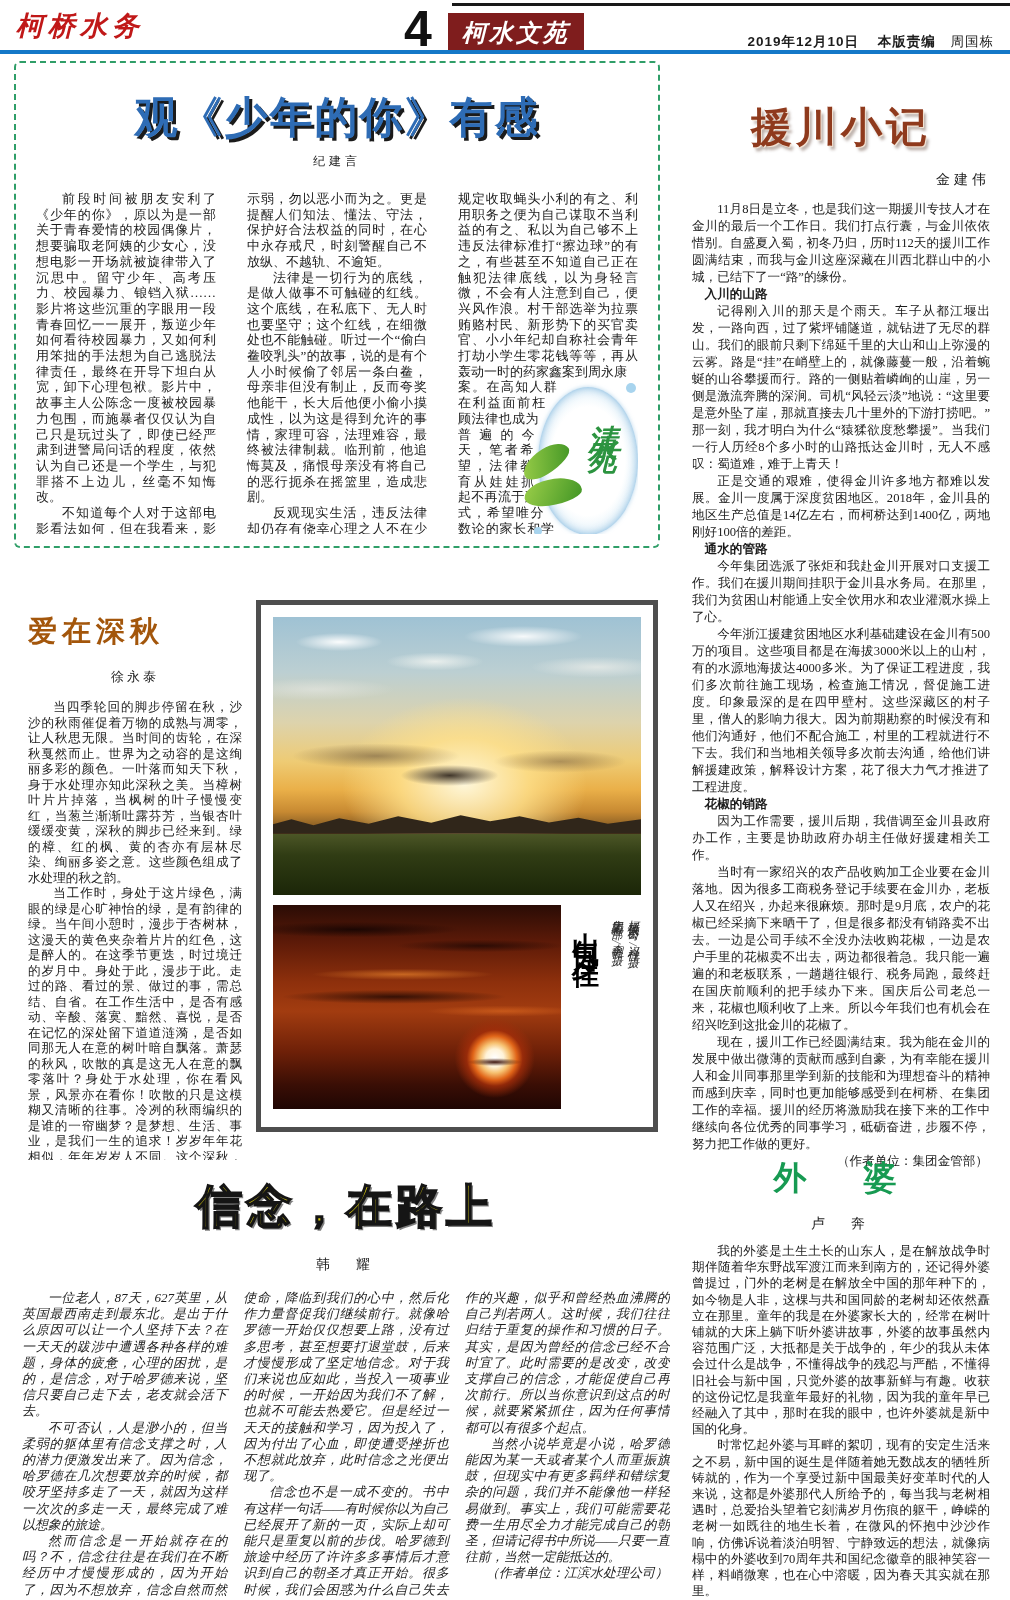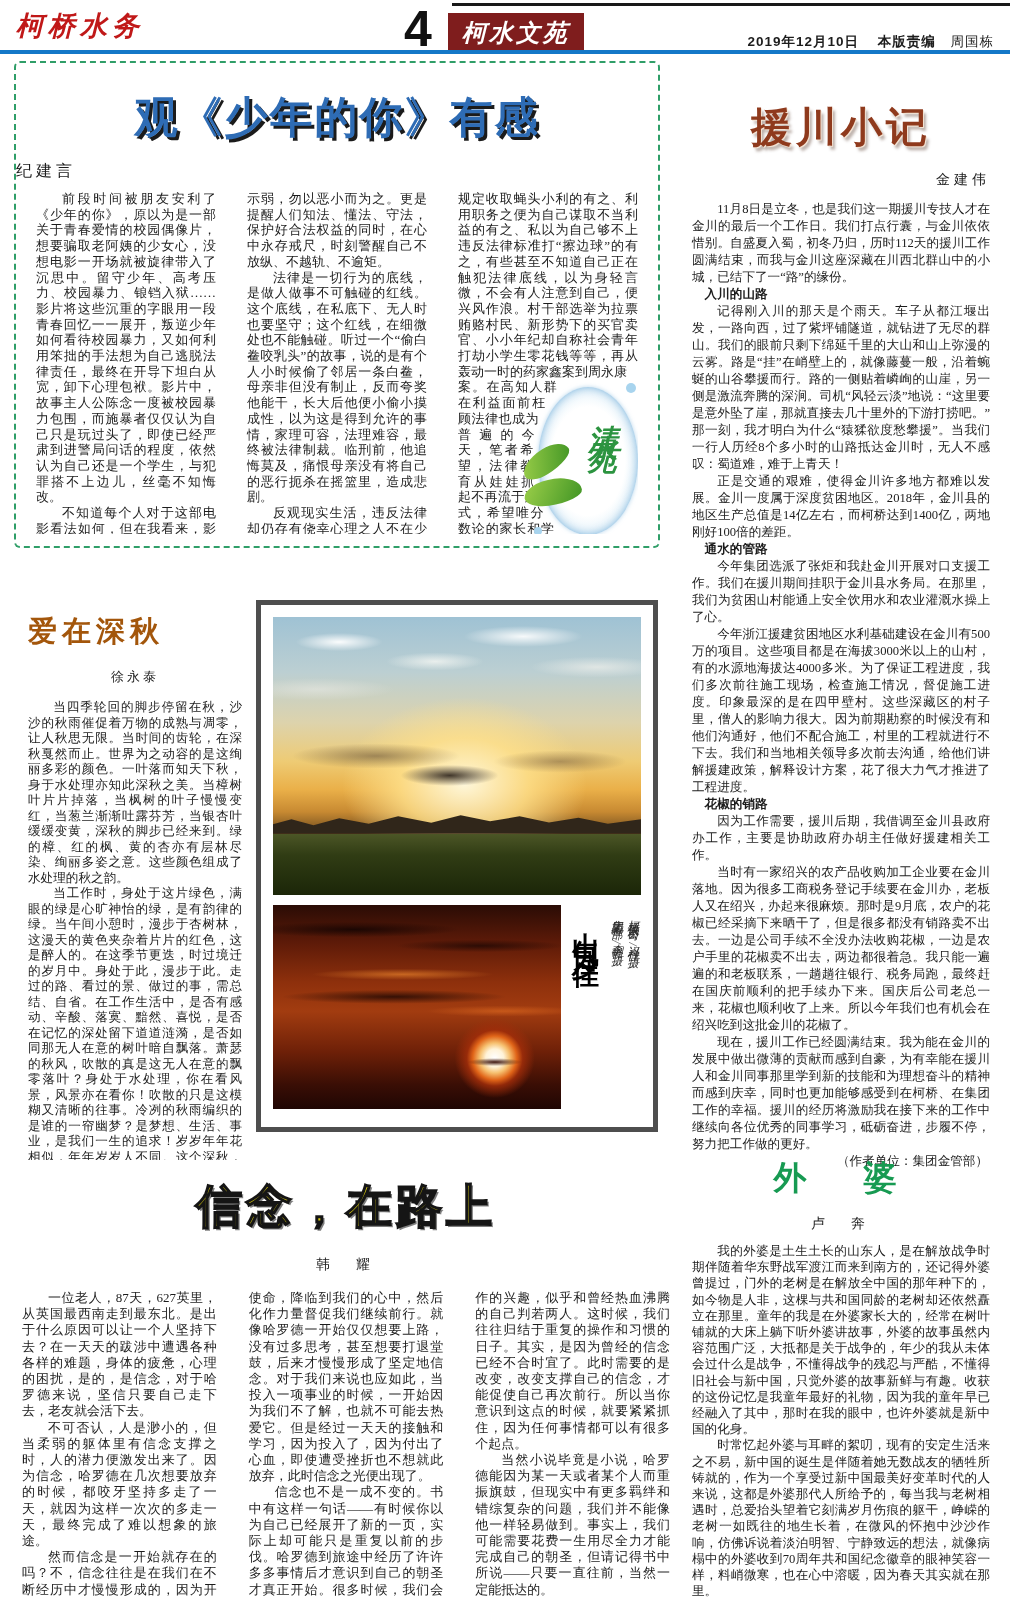--- a/index.html
+++ b/index.html
@@ -26,21 +26,21 @@
   .flow p { margin:0; text-indent:2em; text-align:justify; word-break:break-all; }
   .flow p.noindent { text-indent:0; }
   .flow p.subhead { font-weight:700; text-indent:1em; font-family:"Liberation Sans",sans-serif; }
   .flow p.sig { text-indent:0; text-align:right; padding-right:2px; }
 
   
   .shao-box { position:absolute; left:14px; top:61px; width:646px; height:487px;
     border:2px dashed #2f9e68; border-radius:6px; background:#fff; }
   .shao-title { text-align:center; margin-top:26px; font-size:43px; font-weight:800;
     color:#2e6cb5; letter-spacing:2px; text-shadow:3px 3px 0 #1b1b1b; }
-  .shao-author { margin-top:14px; font-size:16px; letter-spacing:4px; }
+  .shao-author { text-align:center; margin-top:6px; font-size:12px; letter-spacing:4px; }
   .shao-cols { position:absolute; left:20px; right:20px; top:128px; bottom:12px;
     display:flex; gap:31px; overflow:hidden; font-size:13px; line-height:15.7px; }
   .shao-col { flex:1; min-width:0; }
 
   
   .qsy { float:right; width:118px; height:156px; margin:4px 0 0 5px; position:relative;
     shape-outside:ellipse(58px 80px at 62% 50%); }
   .qsy-oval { position:absolute; right:0; top:4px; width:100px; height:148px; border-radius:50%;
     background:radial-gradient(ellipse at center,#ffffff 52%,#eaf5fb 68%,#bcdcf2 86%,#85bce2 100%);
     box-shadow:inset 0 0 10px rgba(110,170,215,.85), 0 0 4px rgba(140,190,225,.6); }
@@ -104,21 +104,21 @@
   .cap-credit { font-size:11.5px; line-height:1.15; letter-spacing:2px; color:#2a2a2a; margin-left:3px; font-style:italic; }
   .cap-title { font-size:27px; font-weight:800; letter-spacing:7px; color:#000;
     font-family:"Liberation Sans",sans-serif; margin-left:7px; margin-right:6px; }
 
   
   .xn { position:absolute; left:22px; top:1176px; width:648px; height:424px; overflow:hidden; }
   .xn-title { text-align:center; font-size:46px; font-weight:800; letter-spacing:4px;
     font-family:"Liberation Sans",sans-serif; color:#d6c812;
     -webkit-text-stroke:1.6px #151515; text-shadow:2px 2px 0 rgba(20,20,20,.55); }
   .xn-author { text-align:center; margin-top:18px; font-size:14px; letter-spacing:6px; }
-  .xn-cols { display:flex; gap:32px; margin-top:16px; font-size:13px; line-height:16.2px; height:306px; overflow:hidden; }
+  .xn-cols { display:flex; gap:16px; margin-top:16px; font-size:13px; line-height:16.2px; height:306px; overflow:hidden;font-style:italic; }
   .xn-col { flex:1; min-width:0; }
 
   
   .wp { position:absolute; left:692px; top:1156px; width:298px; height:444px; overflow:hidden; }
   .wp-title { text-align:center; font-size:33px; font-weight:800; letter-spacing:12px; color:#179a52; }
   .wp-author { text-align:center; margin:14px 0 10px; font-size:14px; letter-spacing:6px; }
   .wp-body { font-size:12.6px; line-height:16.2px; }
 </style>
 </head>
 <body>

